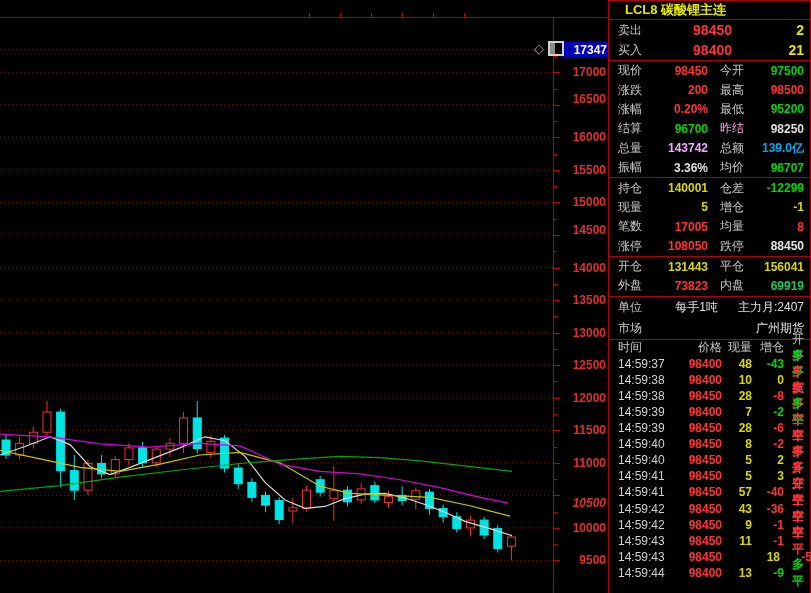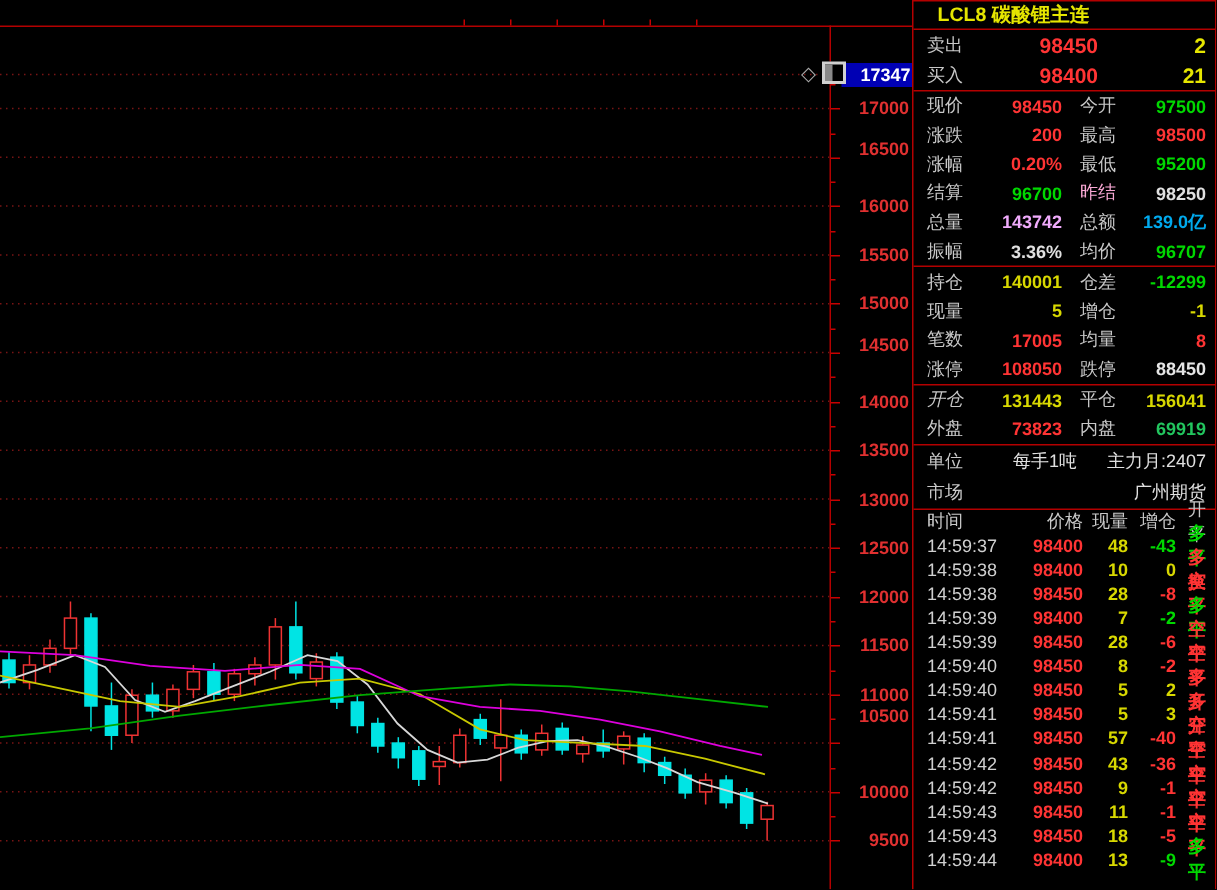--- a/index.html
+++ b/index.html
@@ -207,21 +207,21 @@
       <div class="ax-tick" style="top: 331.932px; width: 3px;"></div>
       <div class="ax-label" style="top: 373.746px;">12000</div>
       <div class="ax-tick" style="top: 380.746px; width: 6px;"></div>
       <div class="ax-tick" style="top: 364.475px; width: 3px;"></div>
       <div class="ax-label" style="top: 406.288px;">11500</div>
       <div class="ax-tick" style="top: 413.288px; width: 6px;"></div>
       <div class="ax-tick" style="top: 397.017px; width: 3px;"></div>
       <div class="ax-label" style="top: 438.831px;">11000</div>
       <div class="ax-tick" style="top: 445.831px; width: 6px;"></div>
       <div class="ax-tick" style="top: 429.559px; width: 3px;"></div>
-      <div class="ax-label" style="top: 453px;">10500</div>
+      <div class="ax-label" style="top: 479px; font-style: italic;">10500</div>
       <div class="ax-tick" style="top: 478.373px; width: 6px;"></div>
       <div class="ax-tick" style="top: 462.102px; width: 3px;"></div>
       <div class="ax-label" style="top: 503.915px;">10000</div>
       <div class="ax-tick" style="top: 510.915px; width: 6px;"></div>
       <div class="ax-tick" style="top: 494.644px; width: 3px;"></div>
       <div class="ax-label" style="top: 536.458px;">9500</div>
       <div class="ax-tick" style="top: 543.458px; width: 6px;"></div>
       <div class="ax-tick" style="top: 527.186px; width: 3px;"></div>
       <div id="last-label" style="top: 24.7376px; background: rgb(0, 0, 180);">17347</div>
     </div>
@@ -298,21 +298,21 @@
           <span class="q-v2" style="color: rgb(255, 52, 52);">8</span>
         </div>
         <div class="q-row">
           <span class="q-l" style="color: rgb(200, 200, 200);">涨停</span>
           <span class="q-v1" style="color: rgb(255, 52, 52);">108050</span>
           <span class="q-l2" style="color: rgb(200, 200, 200);">跌停</span>
           <span class="q-v2" style="color: #e5e5e5;">88450</span>
         </div>
         <div class="sep"></div>
         <div class="q-row">
-          <span class="q-l" style="color: rgb(200, 200, 200); font-style: italic;">开仓</span>
+          <span class="q-l" style="color: rgb(200, 200, 200);">开仓</span>
           <span class="q-v1" style="color: rgb(216, 216, 0);">131443</span>
           <span class="q-l2" style="color: rgb(200, 200, 200);">平仓</span>
           <span class="q-v2" style="color: rgb(216, 216, 0);">156041</span>
         </div>
         <div class="q-row">
           <span class="q-l" style="color: rgb(200, 200, 200);">外盘</span>
           <span class="q-v1" style="color: rgb(255, 52, 52);">73823</span>
           <span class="q-l2" style="color: rgb(200, 200, 200);">内盘</span>
           <span class="q-v2" style="color: #22c55e;">69919</span>
         </div>
@@ -420,21 +420,21 @@
         <div class="tape-row">
           <span class="tp-time" style="color: rgb(208, 208, 208);">14:59:43</span>
           <span class="tp-price" style="color: rgb(255, 52, 52);">98450</span>
           <span class="tp-vol" style="color: rgb(216, 216, 0);">11</span>
           <span class="tp-chg" style="color: rgb(255, 52, 52);">-1</span>
           <span class="tp-type" style="color: rgb(255, 52, 52);">空平</span>
         </div>
         <div class="tape-row">
           <span class="tp-time" style="color: rgb(208, 208, 208);">14:59:43</span>
           <span class="tp-price" style="color: rgb(255, 52, 52);">98450</span>
-          <span class="tp-vol" style="color: rgb(216, 216, 0);">18</span>
+          <span class="tp-vol" style="color: rgb(216, 216, 0); margin-left: 28px;">18</span>
           <span class="tp-chg" style="color: rgb(255, 52, 52);">-5</span>
           <span class="tp-type" style="color: rgb(255, 52, 52);">空平</span>
         </div>
         <div class="tape-row">
           <span class="tp-time" style="color: rgb(208, 208, 208);">14:59:44</span>
           <span class="tp-price" style="color: rgb(255, 52, 52);">98400</span>
           <span class="tp-vol" style="color: rgb(216, 216, 0);">13</span>
           <span class="tp-chg" style="color: rgb(0, 216, 0);">-9</span>
           <span class="tp-type" style="color: rgb(0, 216, 0);">多平</span>
         </div>

